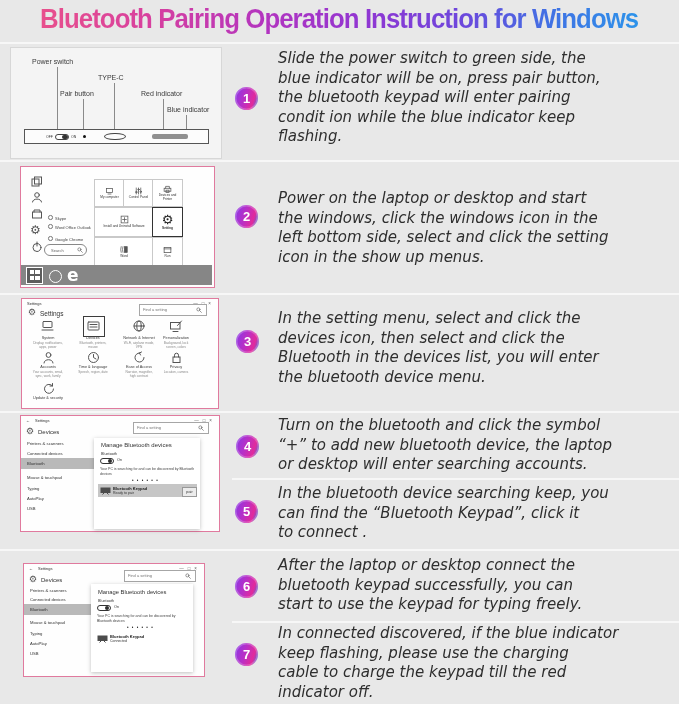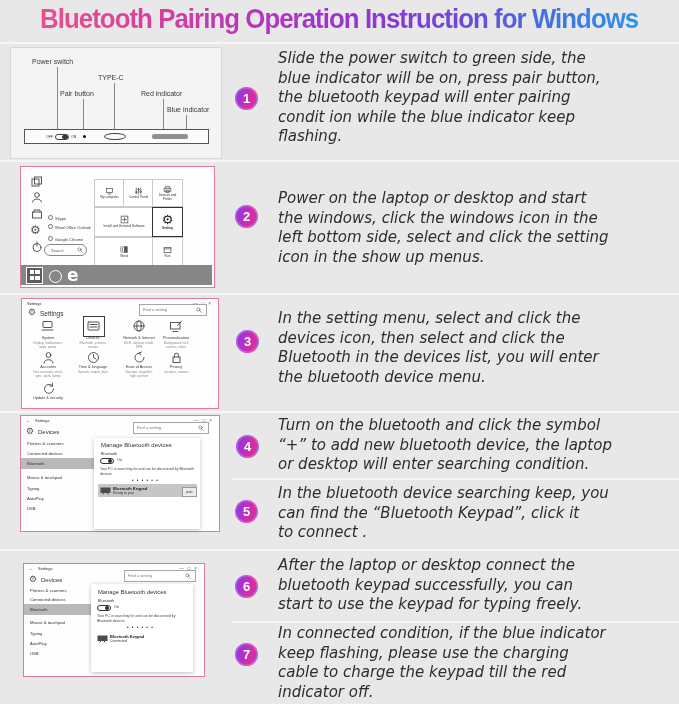--- a/index.html
+++ b/index.html
@@ -106,40 +106,40 @@
 <div class="step-text" style="top:309px;">In the setting menu, select and click the
 devices icon, then select and click the
 Bluetooth in the devices list, you will enter
 the bluetooth device menu.</div>
 
 <div class="badge" style="left:236px;top:435px;">
     <span>4</span>
   </div>
 <div class="step-text" style="top:416px;">Turn on the bluetooth and click the symbol
 “+” to add new bluetooth device, the laptop
-or desktop will enter searching condition.</div>
+or desktop will enter searching accounts.</div>
 
 <div class="badge" style="left:235px;top:500px;">
     <span>5</span>
   </div>
 <div class="step-text" style="top:484px;">In the bluetooth device searching keep, you
 can find the “Bluetooth Keypad”, click it
 to connect .</div>
 
 <div class="badge" style="left:235px;top:575px;">
     <span>6</span>
   </div>
 <div class="step-text" style="top:556px;">After the laptop or desktop connect the
 bluetooth keypad successfully, you can
 start to use the keypad for typing freely.</div>
 
 <div class="badge" style="left:235px;top:643px;">
     <span>7</span>
   </div>
-<div class="step-text" style="top:624px;">In connected condition, if the blue indicator
+<div class="step-text" style="top:624px;">In connected discovered, if the blue indicator
 keep flashing, please use the charging
 cable to charge the keypad till the red
 indicator off.</div>
 
 <div class="panel panel1" style="left:10px;top:47px;width:210px;height:110px;">
   <span class="dlabel" style="left:21px;top:10px;">Power switch</span>
   <span class="dlabel" style="left:87px;top:26px;">TYPE-C</span>
   <span class="dlabel" style="left:49px;top:42px;">Pair button</span>
   <span class="dlabel" style="left:130px;top:42px;">Red indicator</span>
   <span class="dlabel" style="left:156px;top:58px;">Blue indicator</span>

